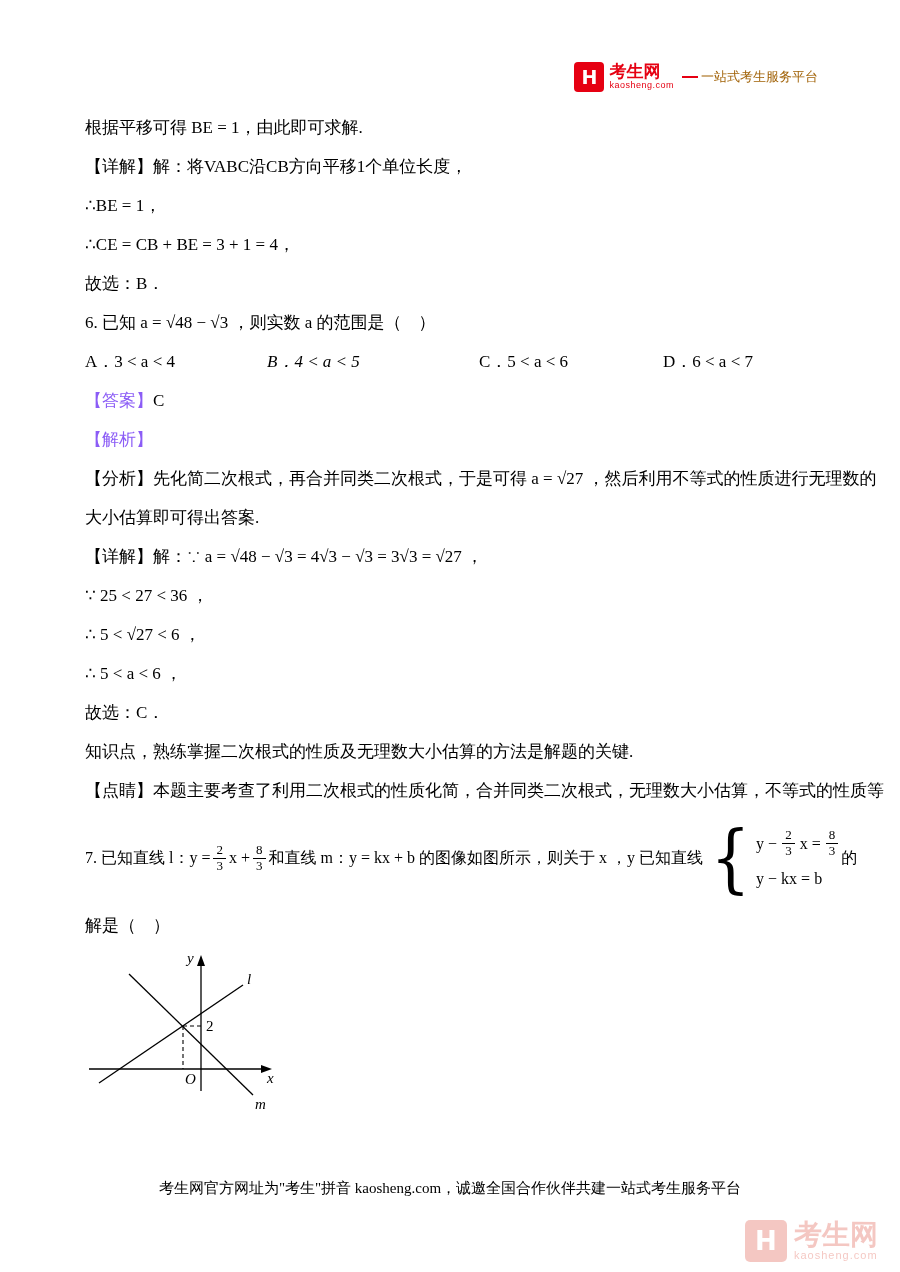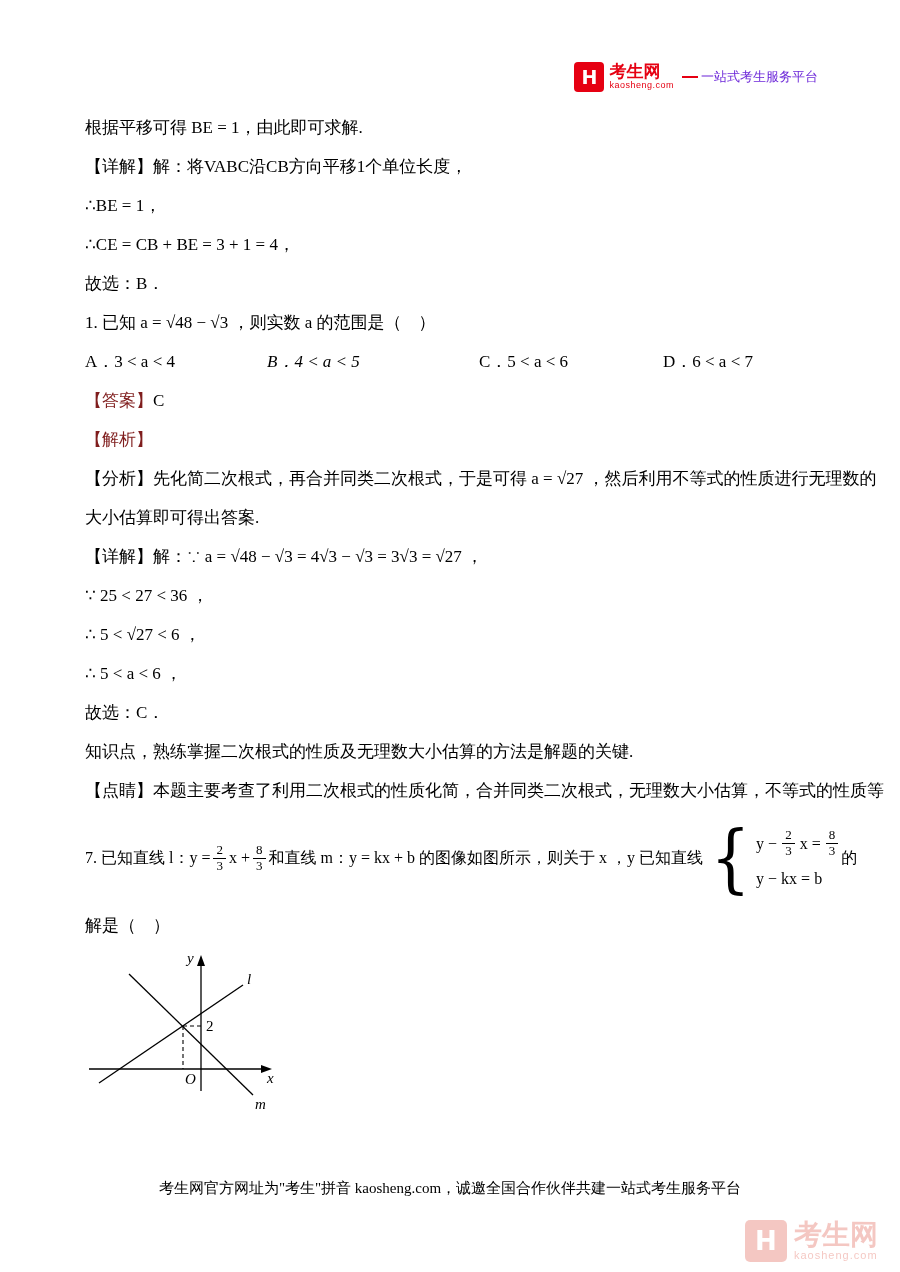--- a/index.html
+++ b/index.html
@@ -17,26 +17,26 @@
   .header { position:absolute; top:62px; right:82px; display:flex; align-items:center; }
   .logo-icon {
     width:30px; height:30px; background:#e60012; border-radius:4px;
     color:#fff; font-family:"DejaVu Sans",sans-serif; font-weight:bold; font-size:19px;
     display:flex; align-items:center; justify-content:center;
   }
   .logo-text { margin-left:5px; display:flex; flex-direction:column; line-height:1.05; }
   .logo-name { color:#e60012; font-weight:bold; font-size:17px; font-family:"DejaVu Sans",sans-serif; }
   .logo-domain { color:#e60012; font-size:9px; font-family:"Liberation Sans",sans-serif; letter-spacing:.5px; }
   .logo-dash { width:16px; height:2px; background:#e60012; margin:0 3px 0 8px; }
-  .logo-tagline { color:#6d28d9; font-size:13px; font-family:"Liberation Sans",sans-serif; }
+  .logo-tagline { color:#a16207; font-size:13px; font-family:"Liberation Sans",sans-serif; }
 
   
   main { position:absolute; left:85px; right:82px; top:108px; font-size:17px; }
   main p { line-height:39px; white-space:nowrap; }
-  .blue { color:#7f1d1d; }
+  .blue { color:#8b5cf6; }
   .options { display:flex; line-height:39px; }
   .options span:nth-child(1){ width:182px; }
   .options span:nth-child(2){ width:184px;font-style:italic; }
   .options span:nth-child(3){ width:184px;margin-left:28px; }
 
   
   .q7row { display:flex; align-items:center; white-space:nowrap; font-size:16px; height:96px; }
   .frac { display:inline-flex; flex-direction:column; align-items:center; font-size:13px; line-height:1.15; margin:0 3px; }
   .frac .n { border-bottom:1px solid #000; padding:0 3px; }
   .frac .d { padding:0 3px; }
@@ -87,21 +87,21 @@
     <div class="logo-tagline">一站式考生服务平台</div>
   </div>
 
   <main>
     <p>根据平移可得 BE = 1，由此即可求解.</p>
     <p>【详解】解：将VABC沿CB方向平移1个单位长度，</p>
     <p>∴BE = 1，</p>
     <p>∴CE = CB + BE = 3 + 1 = 4，</p>
     <p>故选：B．</p>
 
-    <p>1. 已知 a = √48 − √3 ，则实数 a 的范围是（　）</p>
+    <p>6. 已知 a = √48 − √3 ，则实数 a 的范围是（　）</p>
 
     <p class="options">
       <span>A．3 &lt; a &lt; 4</span>
       <span>B．4 &lt; a &lt; 5</span>
       <span>C．5 &lt; a &lt; 6</span>
       <span>D．6 &lt; a &lt; 7</span>
     </p>
 
     <p><span class="blue">【答案】</span><span>C</span></p>
 

